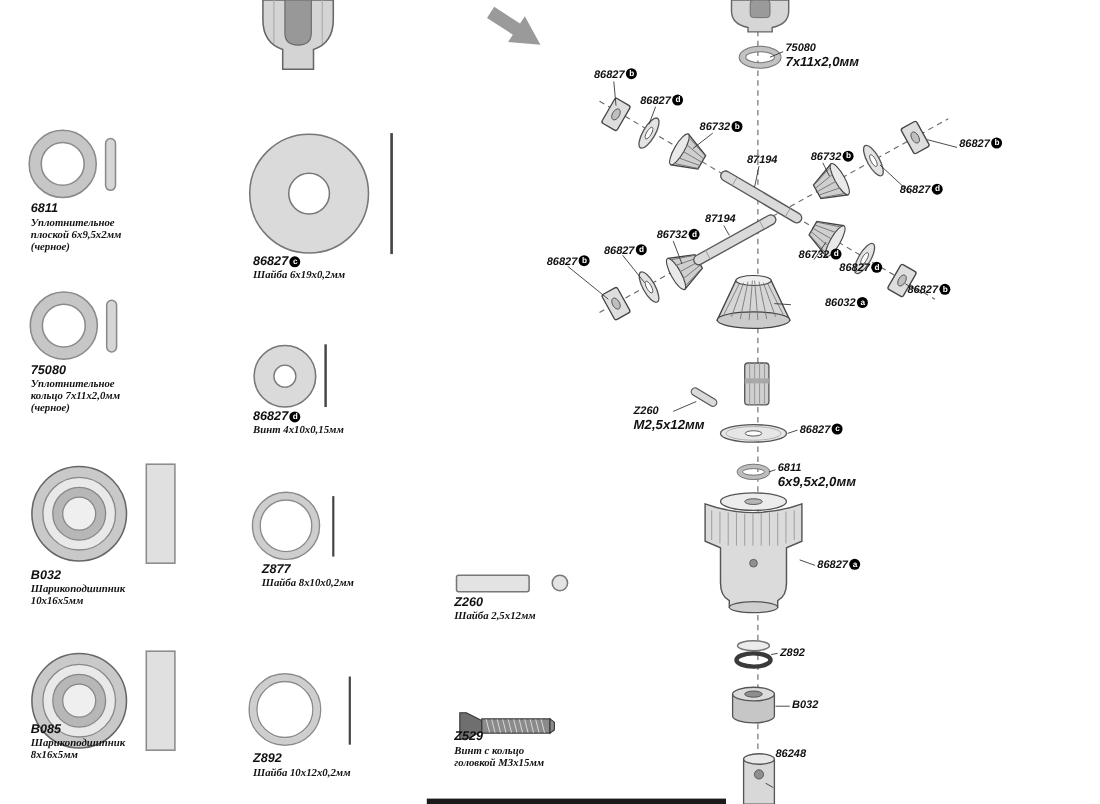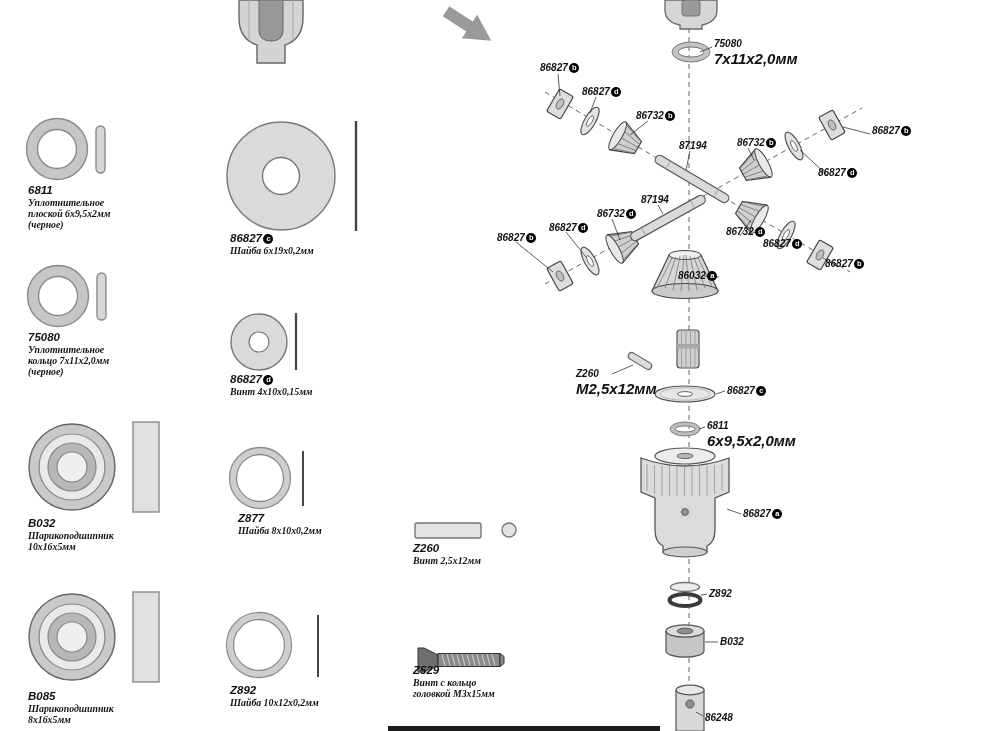--- a/index.html
+++ b/index.html
@@ -21,21 +21,21 @@
   .badge {
     display:inline-block; width:10px; height:10px; border-radius:50%;
     background:#000; color:#fff; font-size:7.5px; line-height:10px;
     text-align:center; font-style:normal; font-weight:bold;
     margin-left:1.5px; vertical-align:1.5px;
   }
   .badge:empty { display:none; }
 
   #callout-layer { position:absolute; left:0; top:0; width:1000px; height:731px; }
   .callout { position:absolute; font-style:italic; font-weight:bold; font-size:10px; white-space:nowrap; line-height:1.15; }
-  .callout .sub { font-size:15px; }
+  .callout .sub { font-size:12px; }
   .callout .sub:empty { display:none; }
 
   #footer-bar { position:absolute; left:388px; top:726px; width:272px; height:5px; background:#1a1a1a; }
 </style>
 </head>
 <body>
 
 <svg class="art" width="1000" height="731" viewBox="0 0 1000 731" xmlns="http://www.w3.org/2000/svg">
   <defs>
     <g id="bgear">
@@ -292,21 +292,21 @@
       <div>(черное)</div>
   </div>
 </div>
 <div class="part-label" style="left:28px;top:517px">
   <div class="code"><span>B032</span></div>
   <div class="desc">
     <div>Шарикоподшипник</div>
       <div>10х16х5мм</div>
   </div>
 </div>
-<div class="part-label" style="left:28px;top:690px">
+<div class="part-label" style="left:28px;top:657px">
   <div class="code"><span>B085</span></div>
   <div class="desc">
     <div>Шарикоподшипник</div>
       <div>8х16х5мм</div>
   </div>
 </div>
 <div class="part-label" style="left:230px;top:232px">
   <div class="code"><span>86827</span><span class="badge">c</span></div>
   <div class="desc">
     <div>Шайба 6х19х0,2мм</div>
@@ -326,21 +326,21 @@
 </div>
 <div class="part-label" style="left:230px;top:684px">
   <div class="code"><span>Z892</span></div>
   <div class="desc">
     <div>Шайба 10х12х0,2мм</div>
   </div>
 </div>
 <div class="part-label" style="left:413px;top:542px">
   <div class="code"><span>Z260</span></div>
   <div class="desc">
-    <div>Винт 2,5х12мм</div>
+    <div>Шайба 2,5х12мм</div>
   </div>
 </div>
 <div class="part-label" style="left:413px;top:664px">
   <div class="code"><span>Z529</span></div>
   <div class="desc">
     <div>Винт с кольцо</div>
       <div>головкой М3х15мм</div>
   </div>
 </div>
 
@@ -384,21 +384,21 @@
     </div>
     <div class="callout" style="left: 726px; top: 226px;">
       <div class="main"><span>86732</span><span class="badge">d</span></div>
     </div>
     <div class="callout" style="left: 763px; top: 238px;">
       <div class="main"><span>86827</span><span class="badge">d</span></div>
     </div>
     <div class="callout" style="left: 825px; top: 258px;">
       <div class="main"><span>86827</span><span class="badge">b</span></div>
     </div>
-    <div class="callout" style="left: 678px; top: 270px;">
+    <div class="callout" style="left: 750px; top: 270px;">
       <div class="main"><span>86032</span><span class="badge">a</span></div>
     </div>
     <div class="callout" style="left: 576px; top: 368px;">
       <div class="main"><span>Z260</span></div>
       <div class="sub">М2,5х12мм</div>
     </div>
     <div class="callout" style="left: 727px; top: 385px;">
       <div class="main"><span>86827</span><span class="badge">c</span></div>
     </div>
     <div class="callout" style="left: 707px; top: 420px;">
@@ -407,18 +407,18 @@
     </div>
     <div class="callout" style="left: 743px; top: 508px;">
       <div class="main"><span>86827</span><span class="badge">a</span></div>
     </div>
     <div class="callout" style="left: 709px; top: 588px;">
       <div class="main"><span>Z892</span></div>
     </div>
     <div class="callout" style="left: 720px; top: 636px;">
       <div class="main"><span>B032</span></div>
     </div>
-    <div class="callout" style="left: 705px; top: 712px;">
+    <div class="callout" style="left: 705px; top: 680px;">
       <div class="main"><span>86248</span></div>
     </div>
   </div>
 
 <div id="footer-bar"></div>
 
 </body></html>

